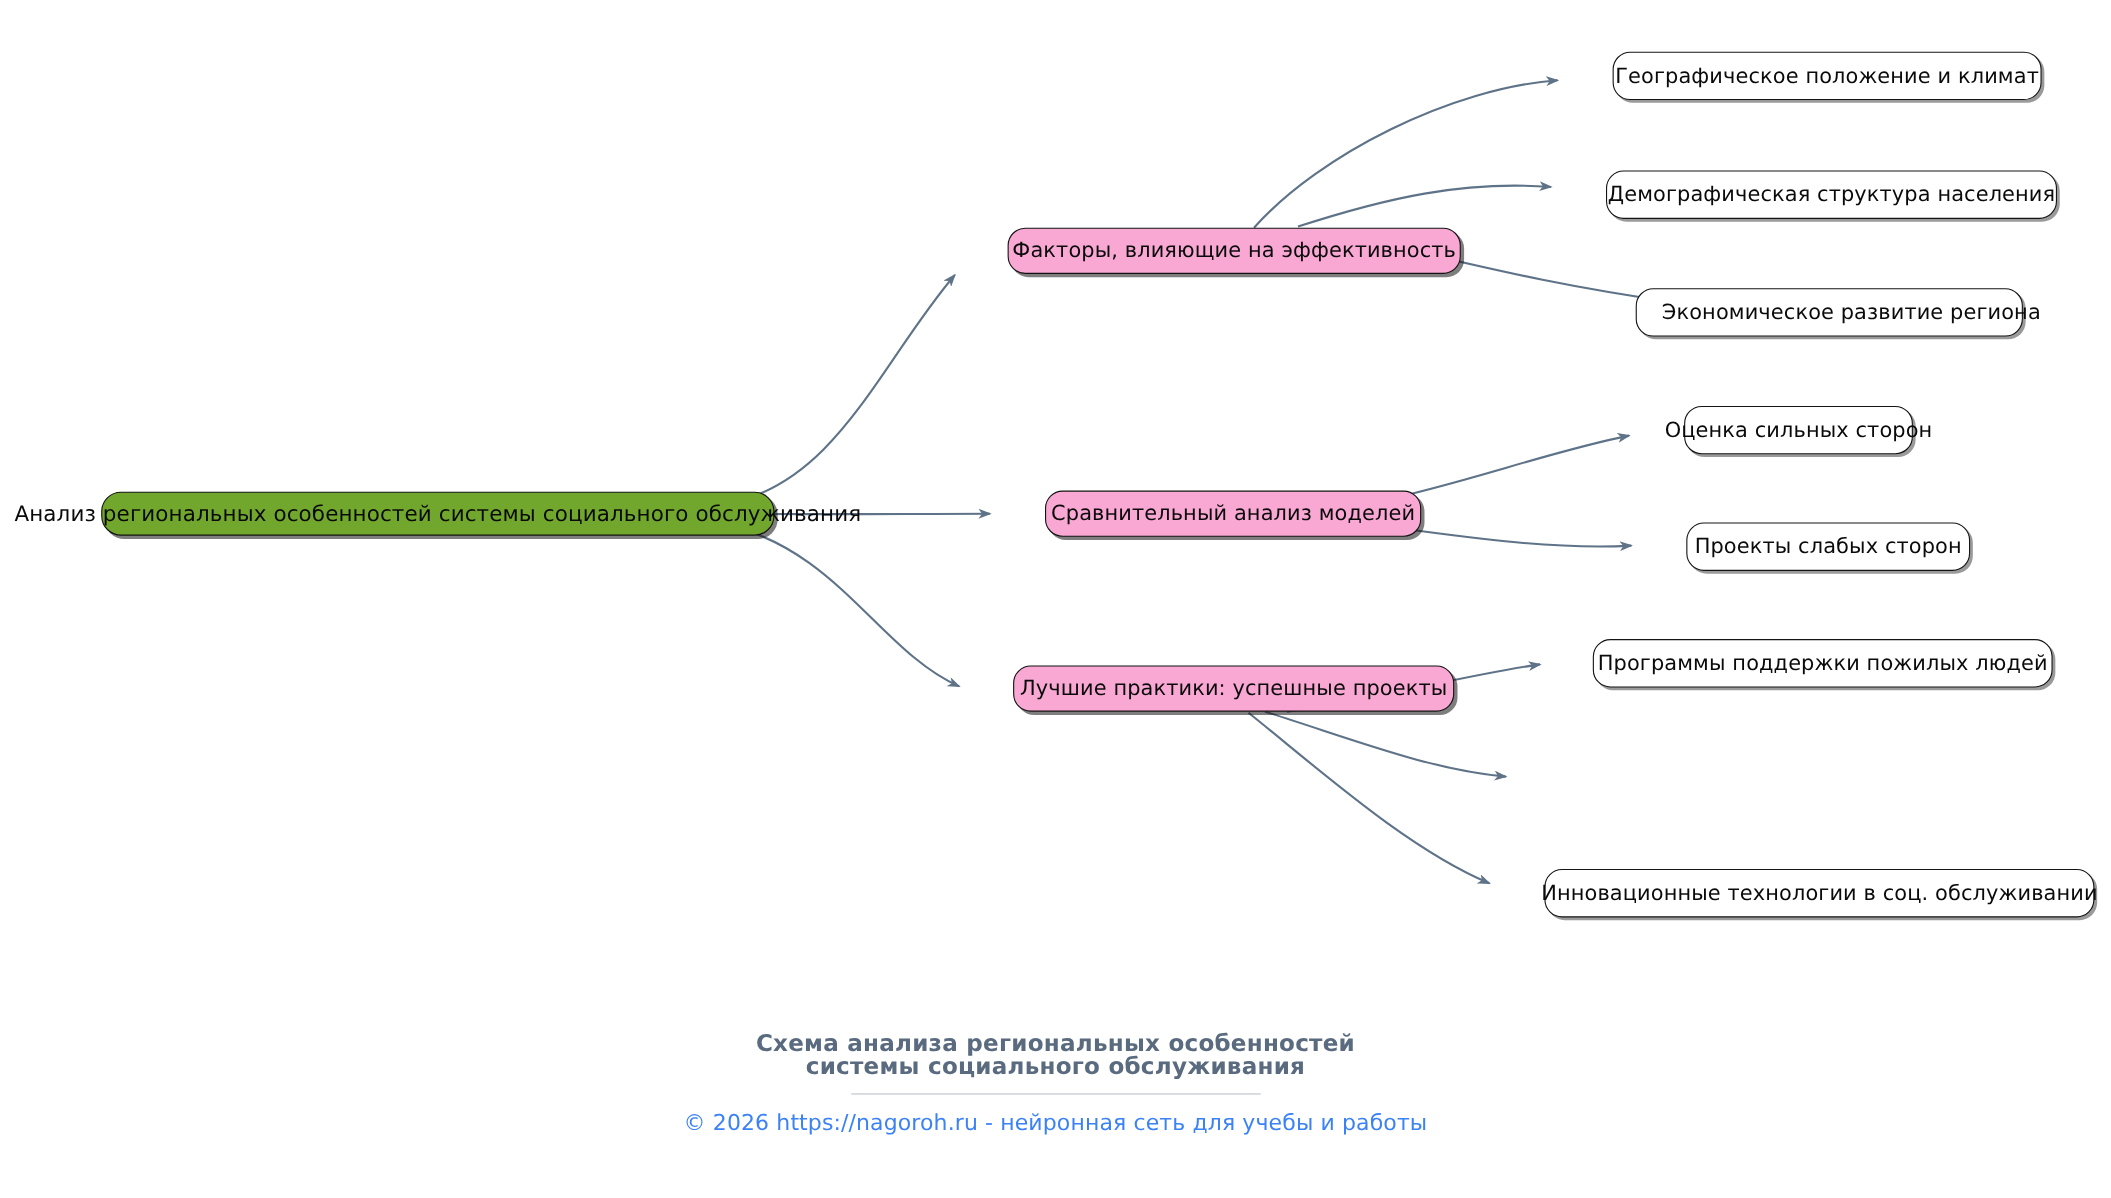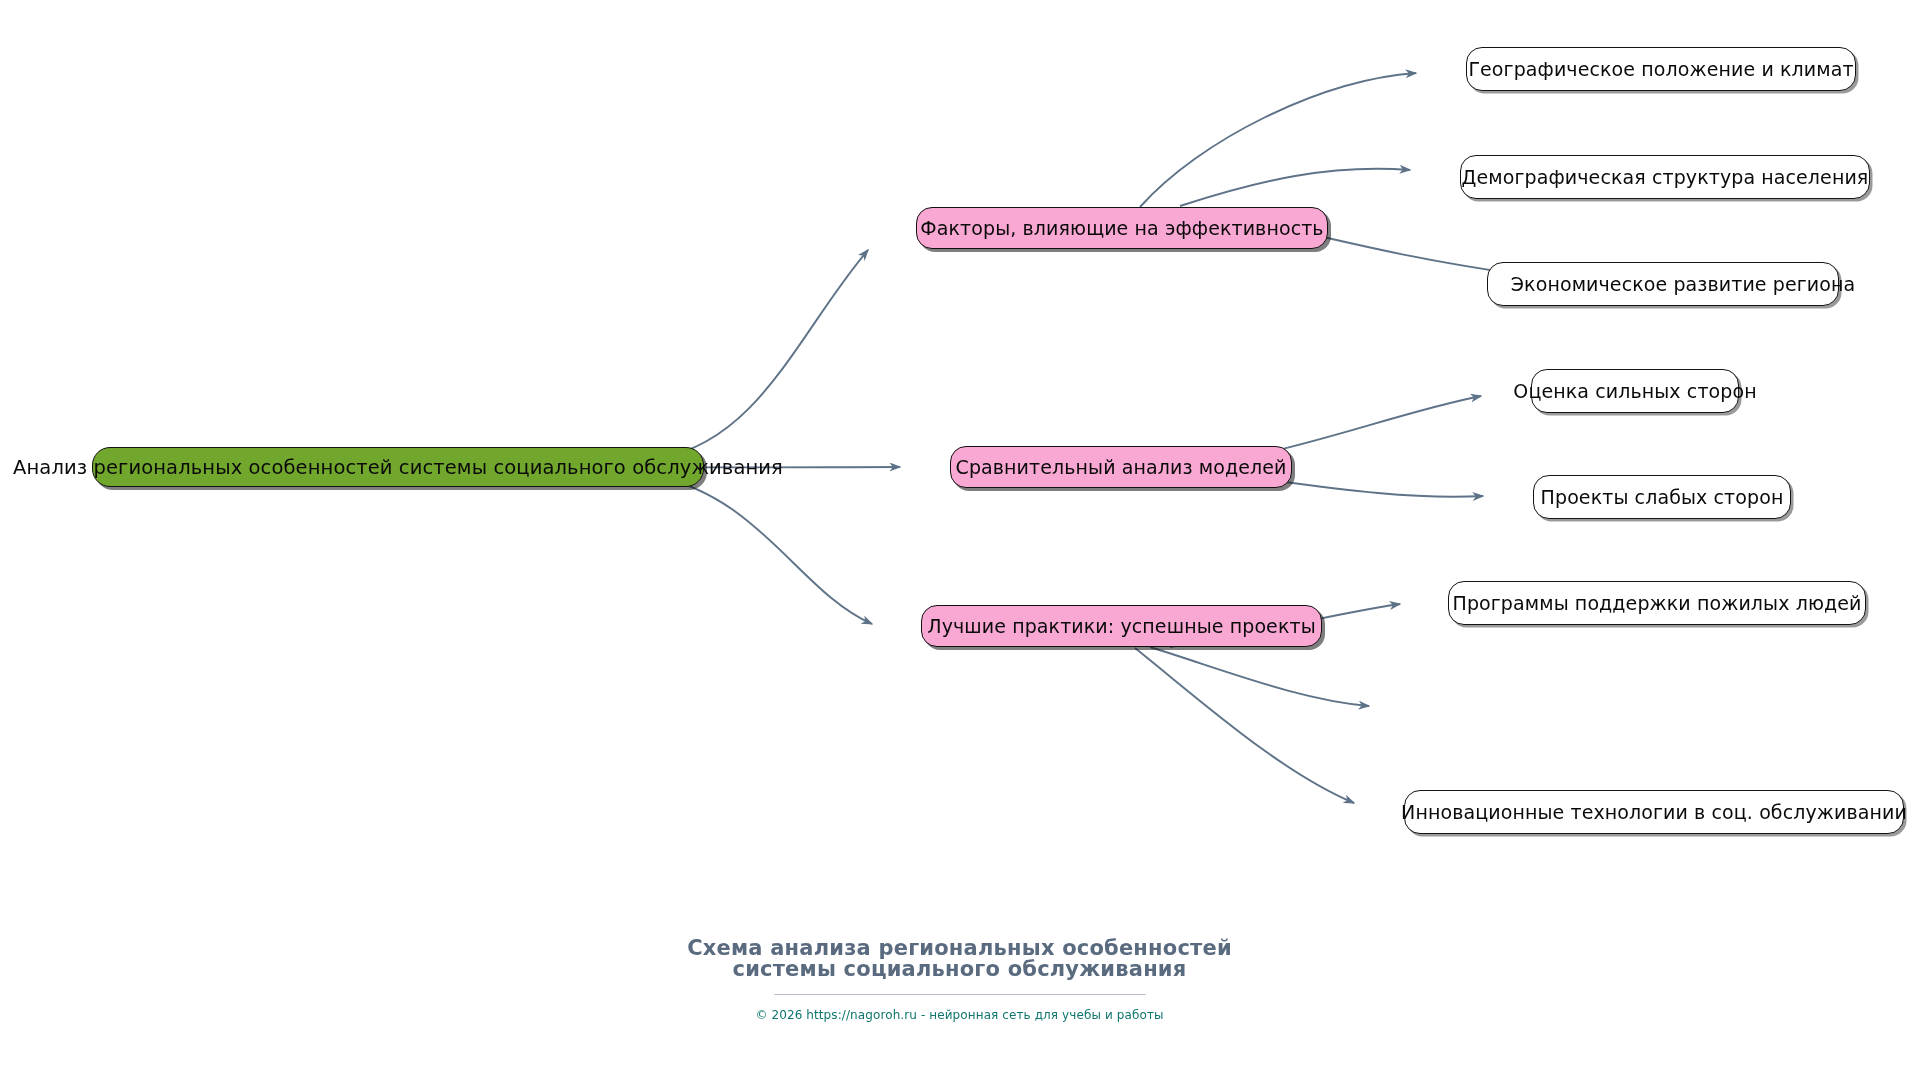--- a/index.html
+++ b/index.html
@@ -19,21 +19,21 @@
   .node.branch{background:#f9a8d4;border:1.6px solid #121212;border-radius:16px;
                box-shadow:3px 3px 0 rgba(20,20,20,.55);}
   .node.leaf{background:#ffffff;border:1.7px solid #141414;border-radius:16px;
              box-shadow:2.5px 2.5px 0 rgba(30,30,30,.45);}
 
   #caption{position:absolute;left:0;right:0;top:938px;text-align:center;}
   #caption .cap-line{font-size:21px;font-weight:bold;color:#5a6b80;line-height:21px;
                      letter-spacing:.2px;}
   #cap-rule{width:372px;height:0;border-top:1.4px solid #b9c2cc;margin:14px auto 0;}
   #footer{position:absolute;left:0;right:0;top:1008px;text-align:center;
-          font-size:12px;color:#0f766e;letter-spacing:.1px;}
+          font-size:20px;color:#3b82f6;letter-spacing:.1px;}
 </style>
 </head>
 <body>
 
 <div id="canvas">
 
   <svg id="edges" viewBox="0 0 1919 1089" xmlns="http://www.w3.org/2000/svg">
     <defs>
       <marker id="ah" markerWidth="12" markerHeight="9" refX="10.5" refY="4.5" orient="auto" markerUnits="userSpaceOnUse">
         <path d="M0,0 L12,4.5 L0,9 L3.2,4.5 Z" fill="#5f7388"></path>

